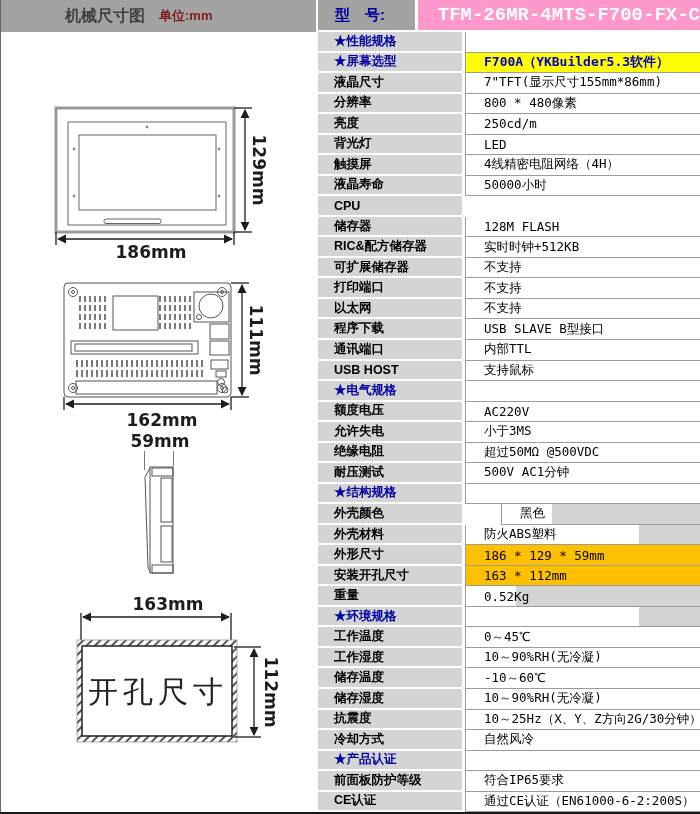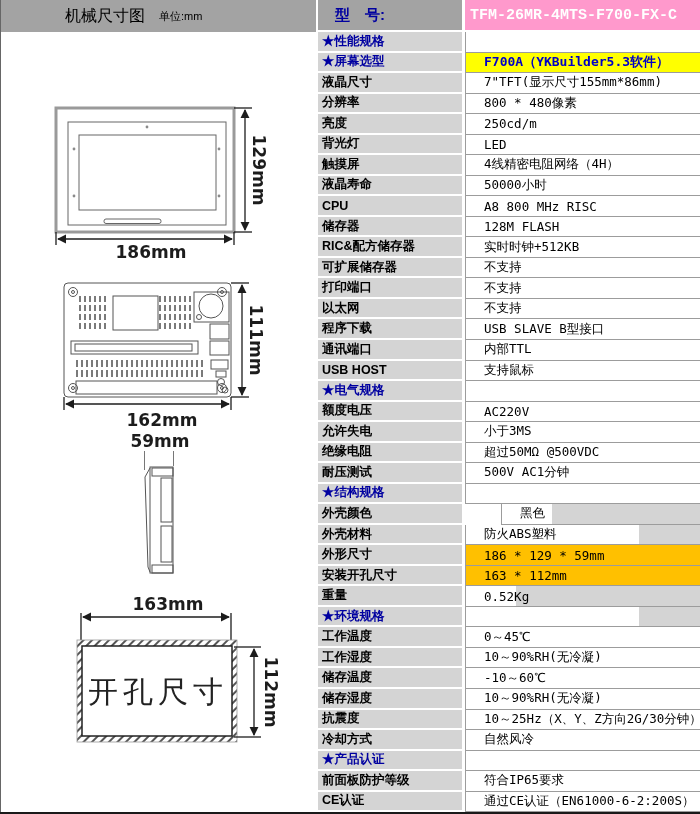--- a/index.html
+++ b/index.html
@@ -13,47 +13,47 @@
   
   .left-panel{
     position:absolute;left:0;top:0;width:318px;height:814px;
     background:#fff;border-left:1px solid #666;box-sizing:border-box;
   }
   .left-header{
     height:32px;background:#a3a3a3;border-right:2px solid #fff;
     display:flex;align-items:center;box-sizing:border-box;padding-left:64px;
     white-space:nowrap;
   }
-  .left-header .t1{font-size:16px;font-weight:normal;color:#000000;}
-  .left-header .t2{font-size:11px;font-weight:normal;color:#000000;margin-left:14px;}
+  .left-header .t1{font-size:16px;font-weight:bold;color:#404040;}
+  .left-header .t2{font-size:13px;font-weight:bold;color:#7f1d1d;margin-left:14px;}
   .drawings{position:absolute;left:0;top:32px;width:318px;height:782px;}
   svg text.dim{font-family:"DejaVu Sans",sans-serif;font-weight:bold;font-size:17px;fill:#1c1c1c;}
   svg text.caption{font-family:"DejaVu Serif",serif;font-size:30px;fill:#222;letter-spacing:5px;}
   
   .spec-table{
     position:absolute;left:318px;top:0;width:382px;height:814px;
     background:#fff;box-sizing:border-box;
   }
   .model-row{display:flex;height:32px;}
   .model-label{
     width:147px;background:#a3a3a3;color:#0000a0;font-weight:bold;font-size:15px;
     display:flex;align-items:center;padding-left:17px;box-sizing:border-box;
     border-right:3px solid #fff;border-bottom:2px solid #fff;white-space:nowrap;
   }
   .model-value{
-    flex:1;background:#ff99cc;color:#fff;font-weight:bold;font-size:15px;
+    flex:1;background:#ff99cc;color:#fff;font-weight:bold;font-size:19px;
     font-family:"Liberation Mono",monospace;
-    display:flex;align-items:center;padding-left:5px;box-sizing:border-box;
+    display:flex;align-items:center;padding-left:20px;box-sizing:border-box;
     border-bottom:2px solid #fff;white-space:nowrap;
   }
   .rows{display:flex;flex-direction:column;height:780px;}
   .row{flex:1;display:flex;min-height:0;}
   .lab{
     width:147px;background:#d4d4d4;color:#000;font-weight:bold;font-size:12.5px;
-    display:flex;align-items:center;padding-left:4px;box-sizing:border-box;
+    display:flex;align-items:center;padding-left:16px;box-sizing:border-box;
     border-right:3px solid #fff;border-bottom:2px solid #fff;
     white-space:nowrap;overflow:hidden;
   }
   .lab.section{color:#0000a0;}
   .val{
     flex:1;background:#fff;color:#000;font-size:12.5px;
     font-family:"DejaVu Sans Mono","Liberation Sans",monospace;
     display:flex;align-items:center;padding-left:18px;box-sizing:border-box;
     border-left:1px solid #9c9c9c;border-bottom:1px solid #9c9c9c;
     white-space:nowrap;overflow:hidden;
@@ -237,21 +237,20 @@
     <div class="val">4线精密电阻网络（4H）</div>
   </div>
 
   <div class="row">
     <div class="lab">液晶寿命</div>
     <div class="val">50000小时</div>
   </div>
 
   <div class="row">
     <div class="lab">CPU</div>
-    <div class="val">A8 800 MHz RISC</div>
   </div>
 
   <div class="row">
     <div class="lab">储存器</div>
     <div class="val">128M FLASH</div>
   </div>
 
   <div class="row">
     <div class="lab">RIC&amp;配方储存器</div>
     <div class="val">实时时钟+512KB</div>

